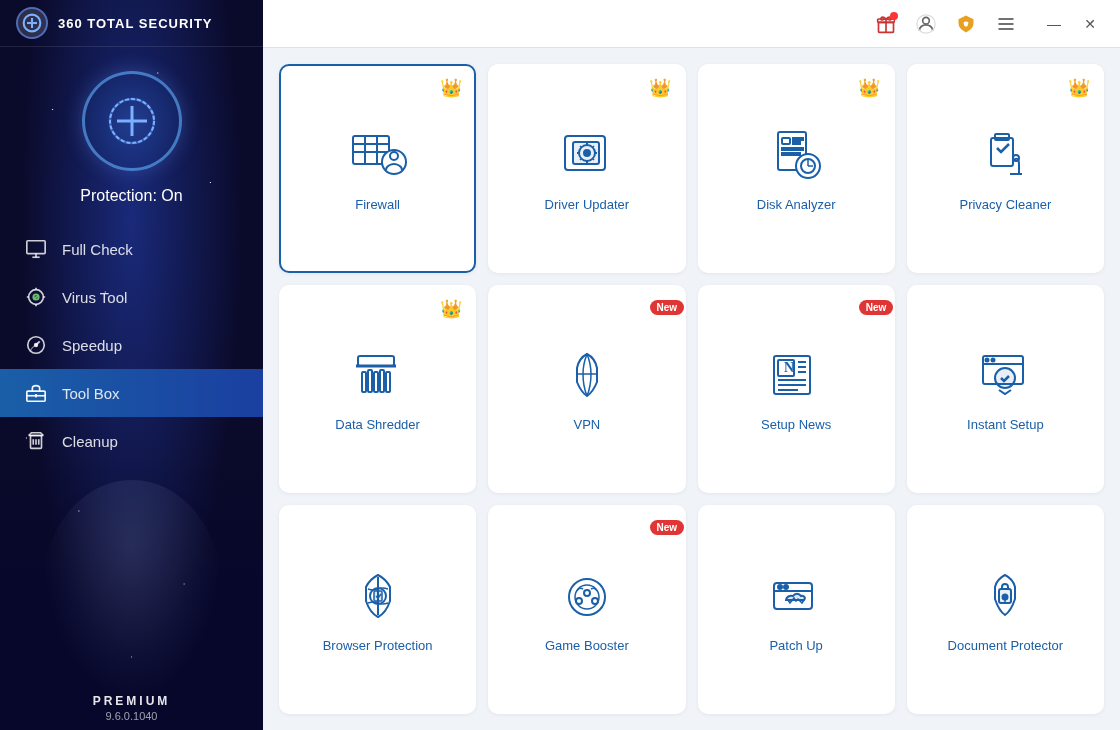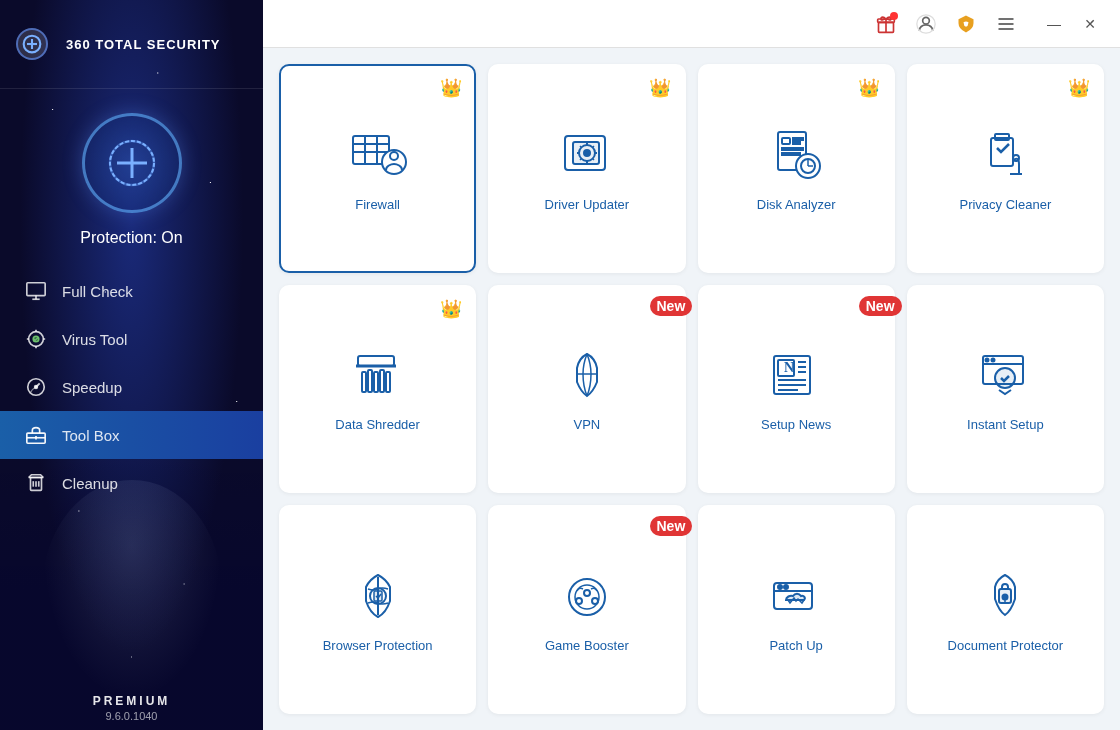--- a/index.html
+++ b/index.html
@@ -30,23 +30,22 @@
         radial-gradient(1px 1px at 40% 40%, white, transparent),
         radial-gradient(1px 1px at 60% 10%, white, transparent),
         radial-gradient(1px 1px at 10% 60%, white, transparent),
         radial-gradient(1px 1px at 90% 55%, white, transparent),
         radial-gradient(1px 1px at 30% 70%, white, transparent),
         radial-gradient(1px 1px at 70% 80%, white, transparent),
         radial-gradient(1px 1px at 50% 90%, white, transparent);
     }
     .sidebar-content { position: relative; z-index: 2; width: 100%; display: flex; flex-direction: column; align-items: center; }
     .app-header {
-      display: flex; align-items: center; padding: 28px 16px; width: 100%;
+      display: flex; align-items: center; padding: 7px 16px; width: 100%;
       border-bottom: 1px solid rgba(255,255,255,0.1);
-      gap: 8px;
     }
     .app-logo {
       width: 32px; height: 32px; border-radius: 50%; background: rgba(255,255,255,0.15);
       border: 2px solid rgba(100,150,255,0.6);
       display: flex; align-items: center; justify-content: center;
       color: #7ab0ff; font-size: 18px; font-weight: bold; margin-right: 10px; flex-shrink: 0;
     }
     .app-title { color: white; font-size: 13px; font-weight: 600; letter-spacing: 1px; text-transform: uppercase; }
 
     .protection-circle {
@@ -125,21 +124,21 @@
     .tool-card.selected { border-color: #1a5fa8; }
 
     .tool-card-badge {
       position: absolute; top: 10px; right: 10px;
       width: 24px; height: 24px;
     }
     .crown-badge {
       color: #f5a623; font-size: 18px; line-height: 24px;
     }
     .new-badge {
-      background: #e03535; color: white; font-size: 14px; font-weight: 700;
+      background: #e03535; color: white; font-size: 10px; font-weight: 700;
       padding: 2px 7px; border-radius: 10px; line-height: 18px;
     }
 
     .tool-icon { width: 70px; height: 60px; display: flex; align-items: center; justify-content: center; margin-bottom: 12px; }
     .tool-icon svg { width: 60px; height: 54px; }
     .tool-name { color: #1a5fa8; font-size: 13px; text-align: center; font-weight: 500; }
   </style>
 </head>
 <body>
 

